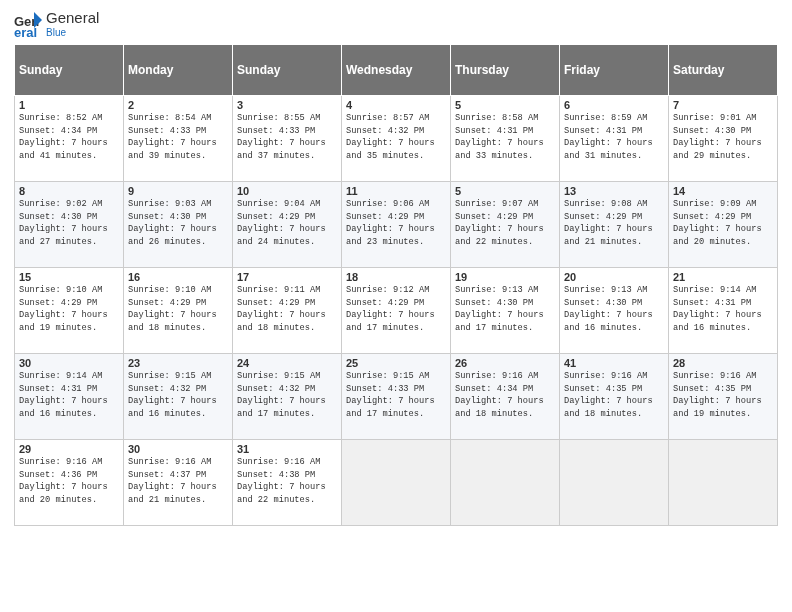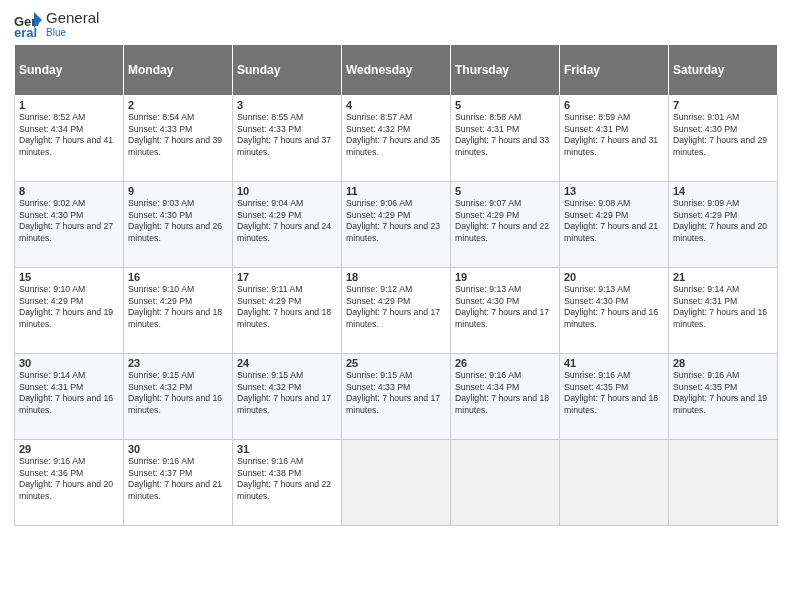--- a/index.html
+++ b/index.html
@@ -71,20 +71,21 @@
     .day-num {
       font-size: 11px;
       font-weight: bold;
       display: block;
       margin-bottom: 1px;
     }
     .cell-text {
       font-size: 8.7px;
       line-height: 1.35;
       color: #333;
+      font-family: Liberation Mono, monospace;
     }
     .empty-cell {
       background: #f0f0f0 !important;
     }
   </style>
 </head>
 <body>
 
 <div class="page">
   <div class="header">

